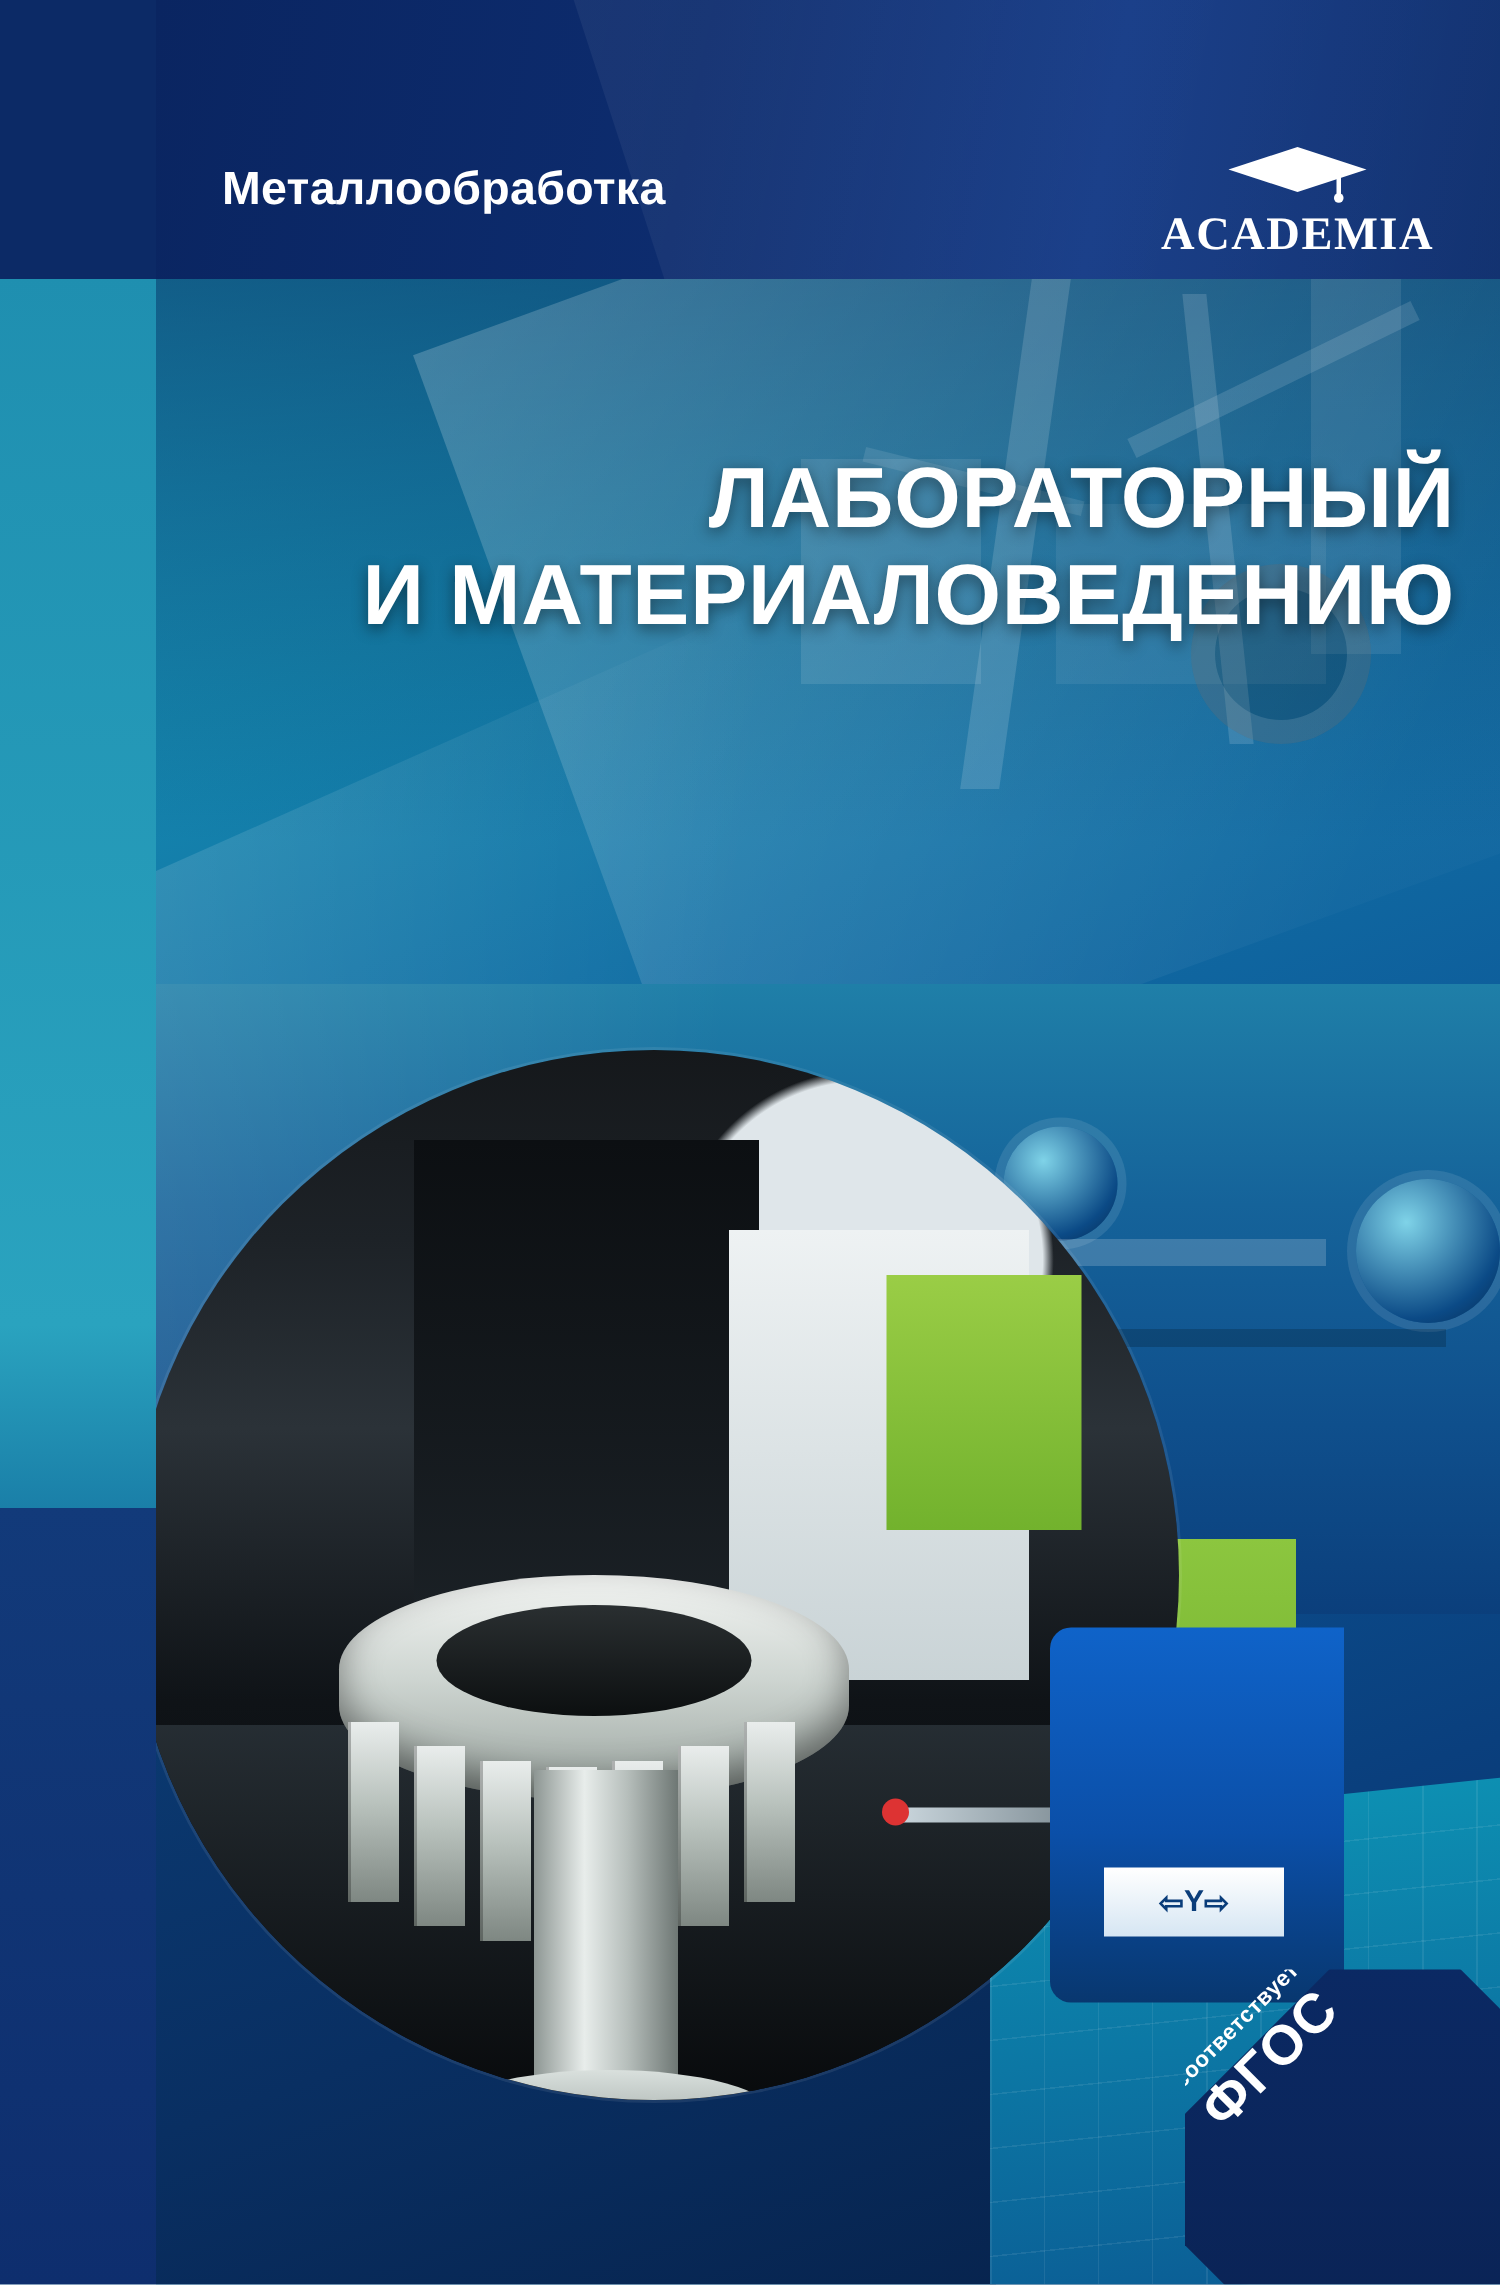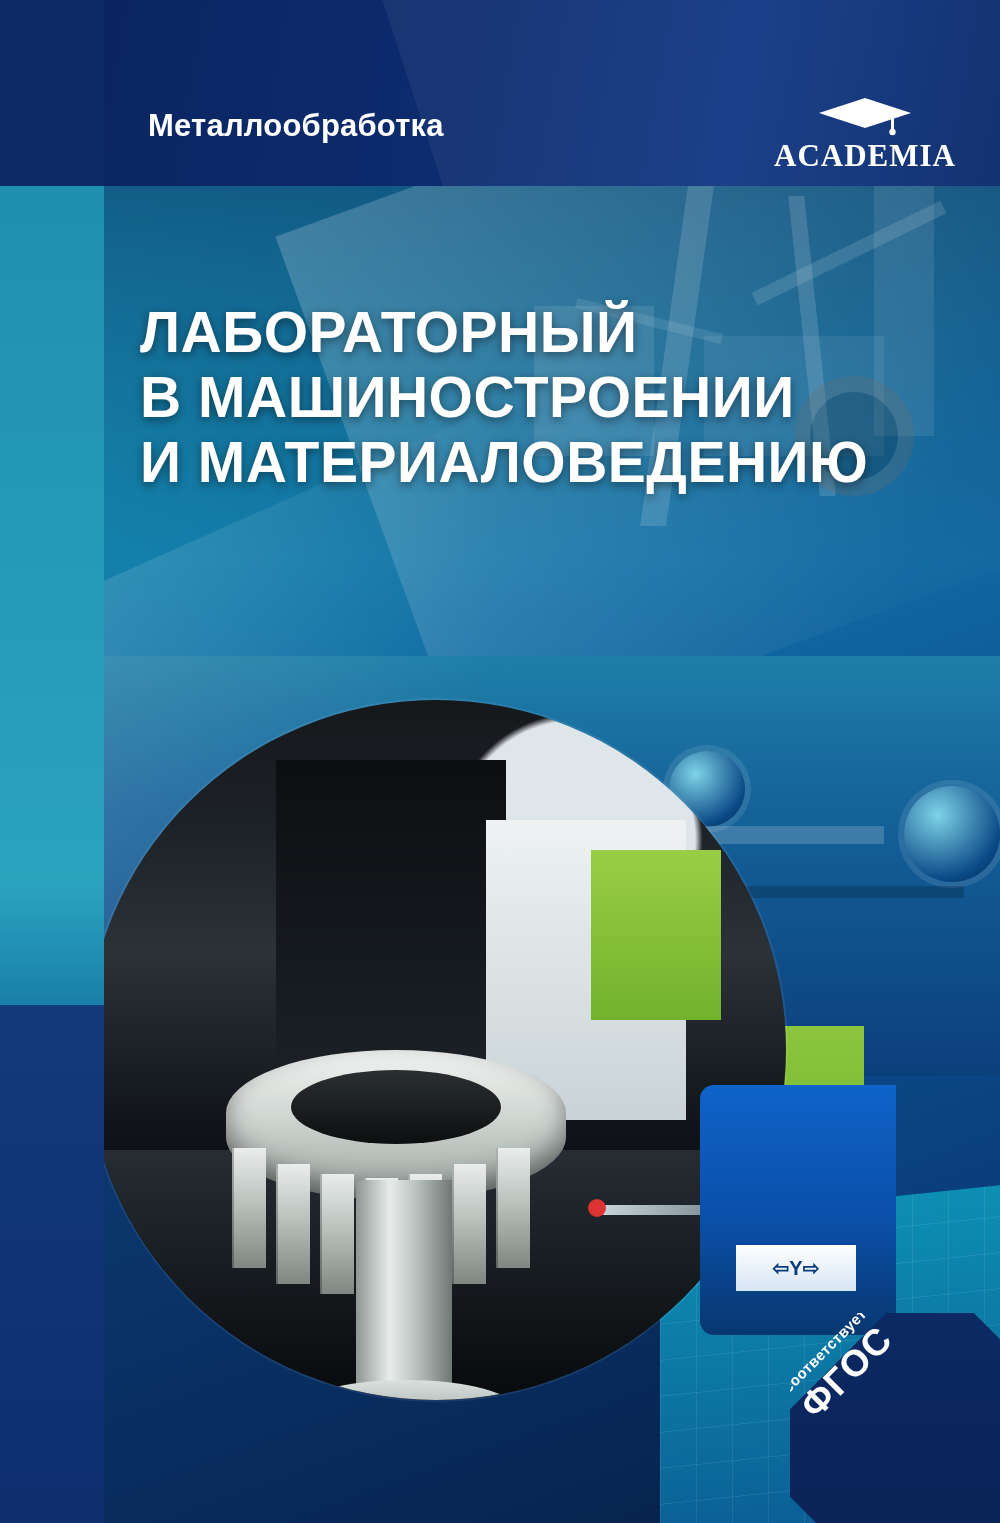--- a/index.html
+++ b/index.html
@@ -240,20 +240,21 @@
   
   .title {
     position:absolute; left:140px; top:300px; width:830px;
     color:#ffffff;
     font-size:57px;
     font-weight:700;
     line-height:1.14;
     letter-spacing:.5px;
     text-shadow:0 3px 10px rgba(0,0,0,.45);
     z-index:9;
+    text-align:right;
   }
   .title div { white-space:nowrap; }
 
   
   .fgos {
     position:absolute; right:0; bottom:0; width:210px; height:210px;
     z-index:12; overflow:hidden;
   }
   .fgos-tri {
     position:absolute; right:-60px; bottom:-60px;
@@ -341,21 +342,20 @@
         <polygon points="48,2 94,17 48,32 2,17" fill="#ffffff"></polygon>
         <rect x="74" y="17" width="3" height="17" fill="#ffffff"></rect>
         <circle cx="75.5" cy="36" r="3.2" fill="#ffffff"></circle>
       </svg>
       <div class="logo-text">ACADEMIA</div>
     </div>
   </div>
 
   <div class="title">
     <div>ЛАБОРАТОРНЫЙ</div>
-    <div>В МАШИНОСТРОЕНИИ</div>
     <div>И МАТЕРИАЛОВЕДЕНИЮ</div>
   </div>
 
   <div class="spine">
     <div class="spine-top-block"></div>
   </div>
   <div class="spine-text-main">Начальное профессиональное образование</div>
   <div class="spine-text-sub">Учебное пособие</div>
 
   <div class="fgos">

